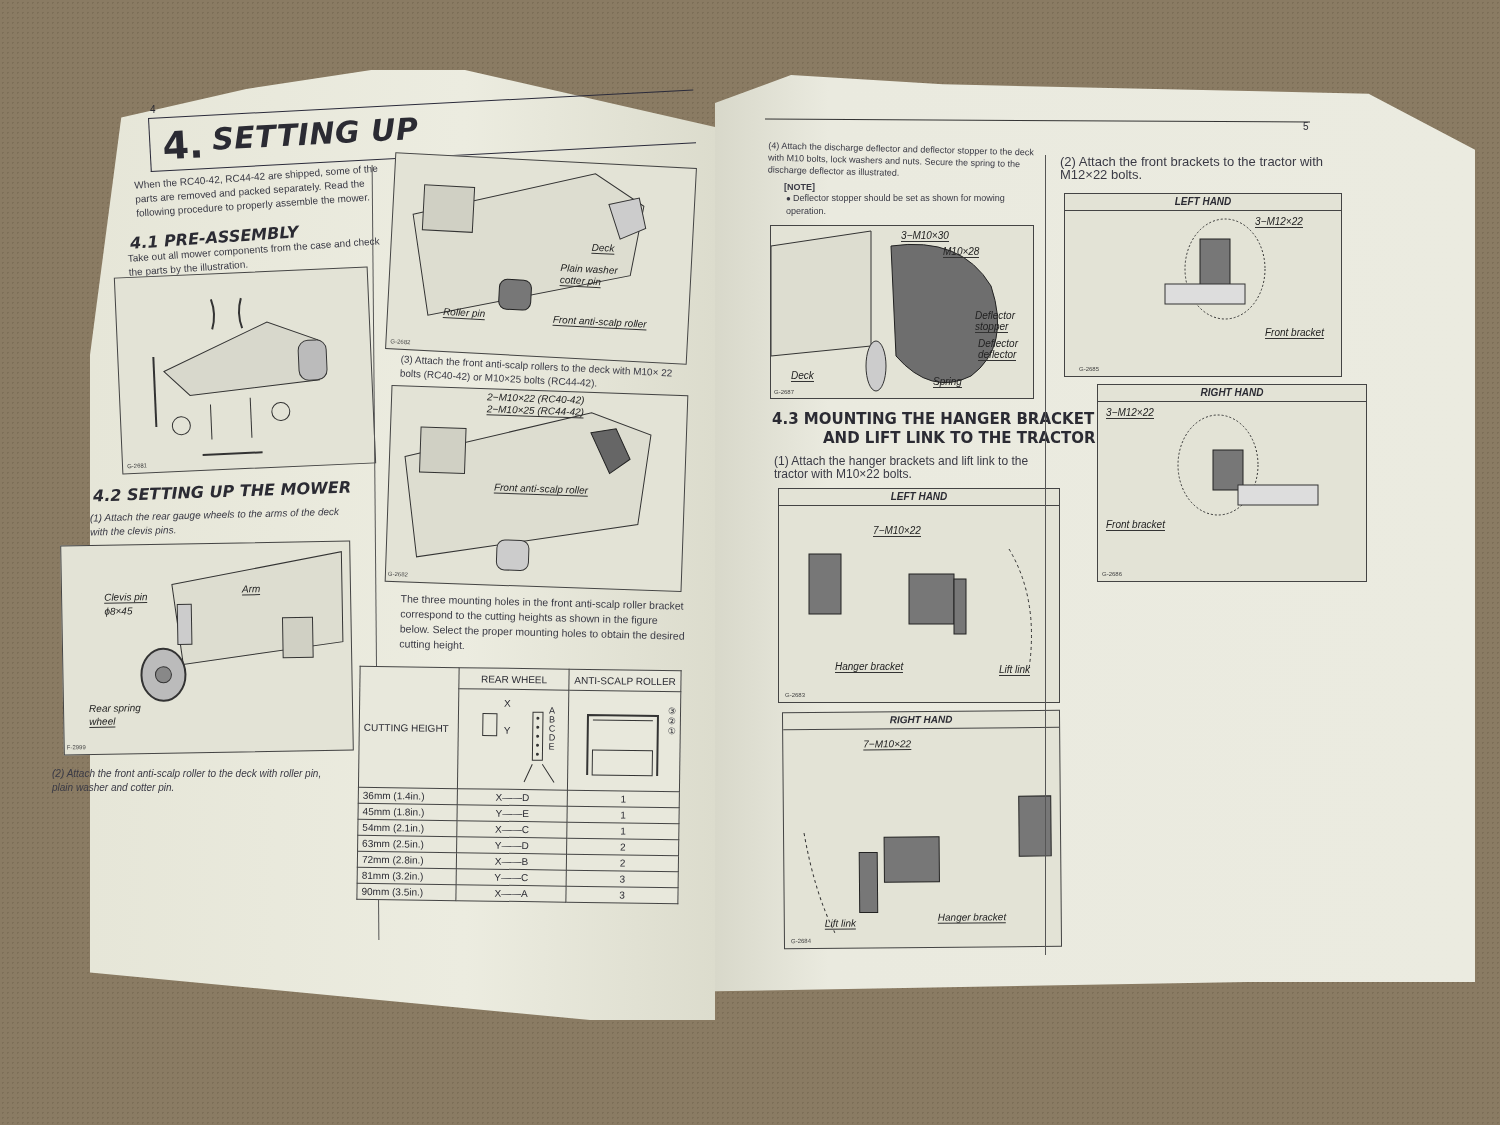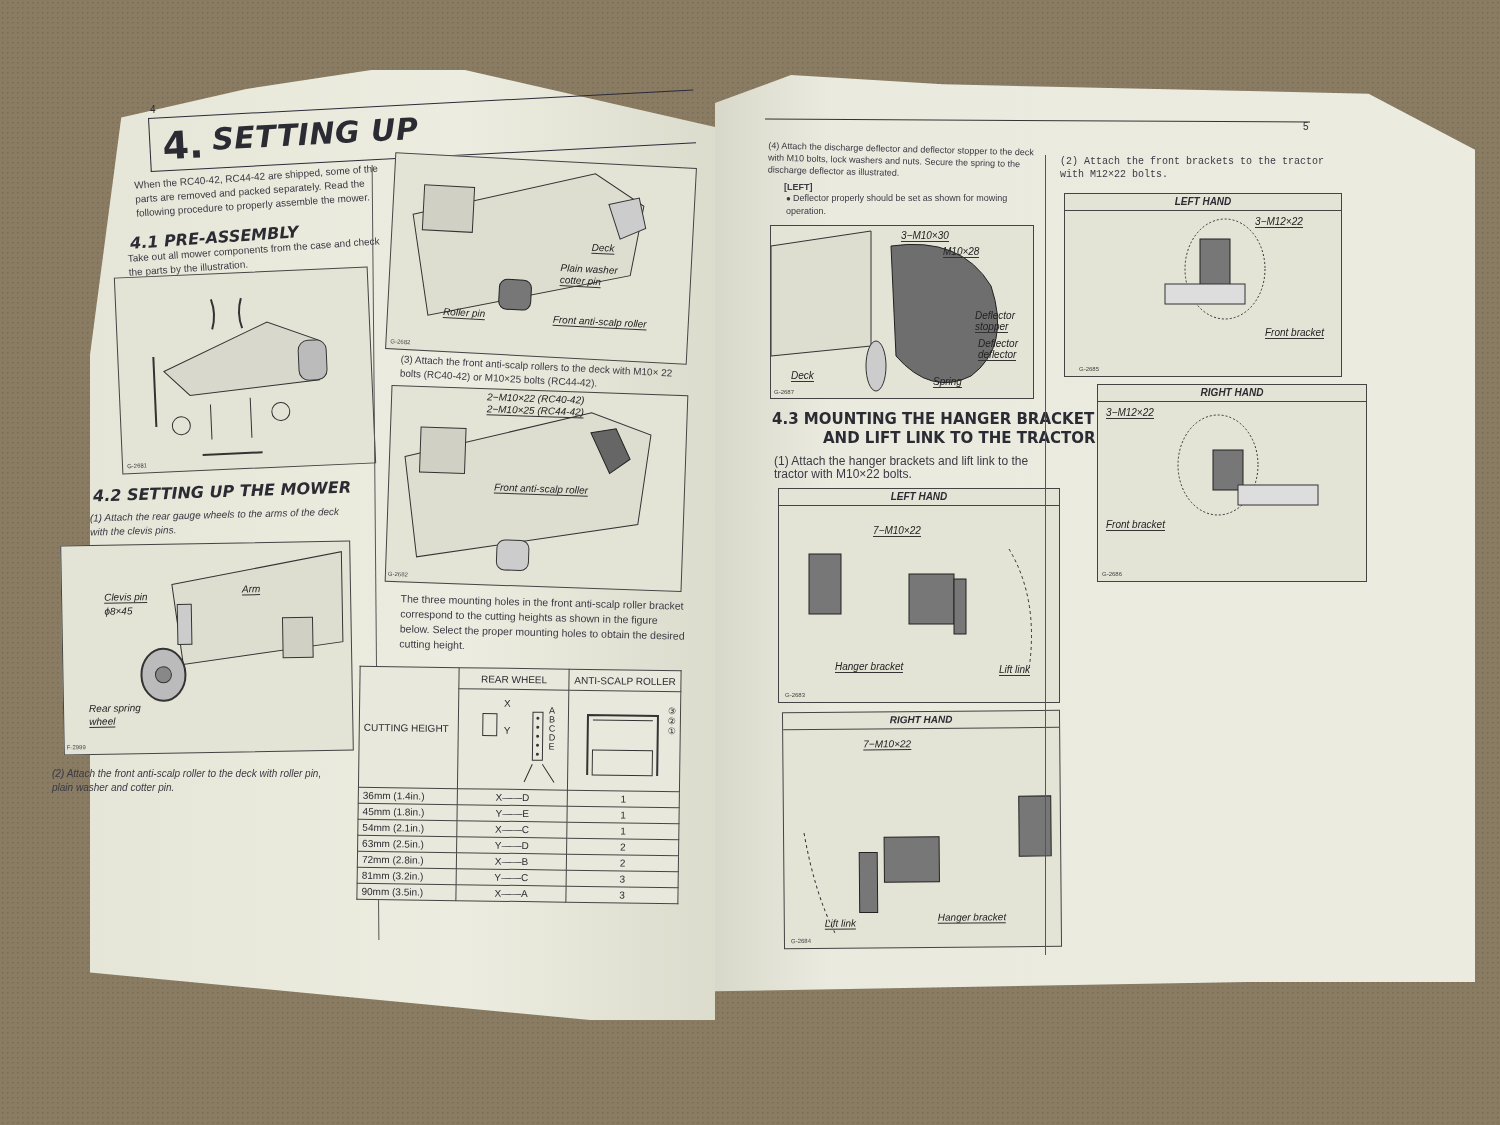--- a/index.html
+++ b/index.html
@@ -213,22 +213,22 @@
       </tr>
 </tbody>
   </table>
 
 <div class="page right"></div>
 
 <div class="abs" style="left:765px;top:120px;width:545px;height:1px;background:#333;transform:rotate(0.3deg);"></div>
 <div class="abs pg-num" style="left:1303px;top:121px;">5</div>
 
 <div class="abs para" style="left:768px;top:143px;width:268px;font-size:9px;line-height:12px;transform:rotate(1.5deg);">(4) Attach the discharge deflector and deflector stopper to the deck with M10 bolts, lock washers and nuts. Secure the spring to the discharge deflector as illustrated.</div>
-<div class="abs para" style="left:784px;top:180px;font-size:9px;font-weight:bold;">[LEFT]</div>
-<div class="abs para bullet" style="left:786px;top:192px;width:250px;font-size:9px;line-height:13px;">Deflector properly should be set as shown for mowing operation.</div>
+<div class="abs para" style="left:784px;top:180px;font-size:9px;font-weight:bold;">[NOTE]</div>
+<div class="abs para bullet" style="left:786px;top:192px;width:250px;font-size:9px;line-height:13px;">Deflector stopper should be set as shown for mowing operation.</div>
 
 <div class="abs fig" style="left:770px;top:225px;width:262px;height:172px;">
   <svg width="262" height="172">
     <path d="M0 20 L100 5 L100 120 L0 130 Z" fill="#ddddd0" stroke="#333"></path>
     <path d="M120 20 q70 -10 100 40 q20 60 -20 90 q-40 20 -75 -20 z" fill="#6e6e6e" stroke="#222"></path>
     <ellipse cx="105" cy="140" rx="10" ry="25" fill="#ccc" stroke="#333"></ellipse>
   </svg>
   <span class="lbl" style="left:130px;top:4px;">3−M10×30</span>
   <span class="lbl" style="left:172px;top:20px;">M10×28</span>
   <span class="lbl" style="left:204px;top:84px;border:none;">Deflector</span>
@@ -267,21 +267,21 @@
     <path d="M20 120 q10 60 30 100" stroke="#333" fill="none" stroke-dasharray="3 3"></path>
   </svg>
   <span class="lbl" style="left:80px;top:26px;">7−M10×22</span>
   <span class="lbl" style="left:40px;top:205px;">Lift link</span>
   <span class="lbl" style="left:153px;top:200px;">Hanger bracket</span>
   <span class="fig-id" style="left:6px;bottom:4px;">G-2684</span>
 </div>
 
 <div class="col-rule" style="left:1045px;top:155px;height:800px;"></div>
 
-<div class="abs para" style="left:1060px;top:155px;width:265px;font-size:10px;line-height:13px;font-family:Liberation Mono, monospace;">(2) Attach the front brackets to the tractor with M12×22 bolts.</div>
+<div class="abs para" style="left:1060px;top:155px;width:265px;font-size:13px;line-height:13px;">(2) Attach the front brackets to the tractor with M12×22 bolts.</div>
 
 <div class="abs fig" style="left:1064px;top:193px;width:276px;height:182px;">
   <div class="fig-head">LEFT HAND</div>
   <svg width="276" height="182">
     <ellipse cx="160" cy="75" rx="40" ry="50" fill="none" stroke="#333" stroke-dasharray="2 2"></ellipse>
     <rect x="135" y="45" width="30" height="60" fill="#777" stroke="#222"></rect>
     <rect x="100" y="90" width="80" height="20" fill="#ddd" stroke="#333"></rect>
   </svg>
   <span class="lbl" style="left:190px;top:22px;">3−M12×22</span>
   <span class="lbl" style="left:200px;top:133px;">Front bracket</span>

